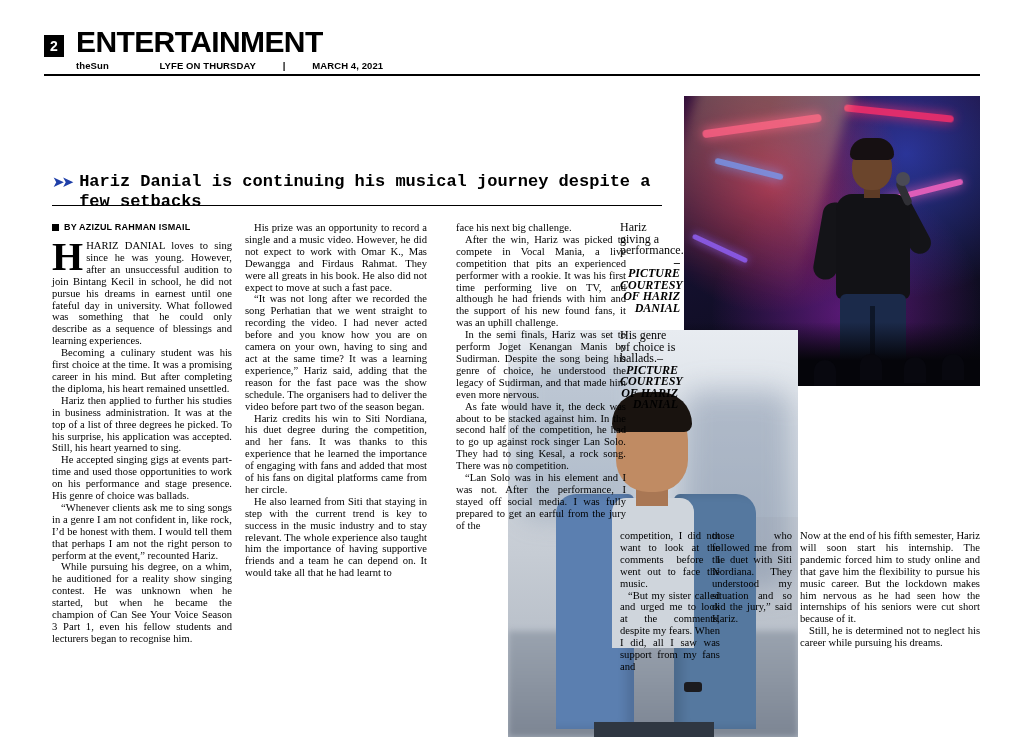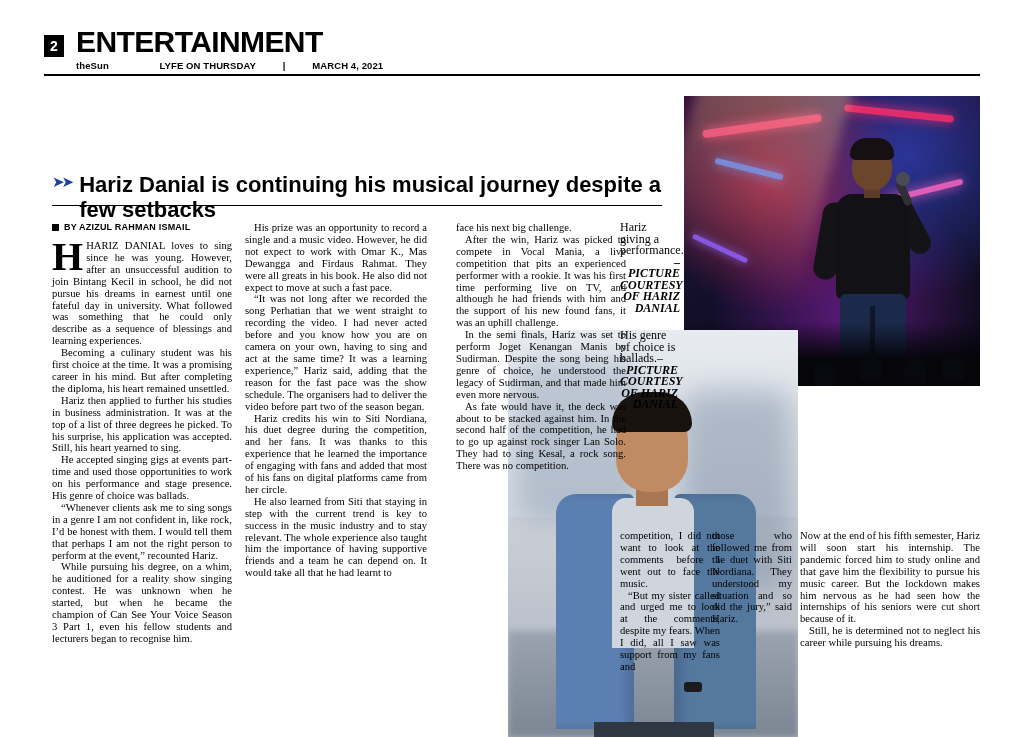--- a/index.html
+++ b/index.html
@@ -41,22 +41,22 @@
     font-family:"Liberation Sans", sans-serif;
     font-weight:bold;font-style:italic;
     font-size:52px;letter-spacing:-1.6px;line-height:1.0;
   }
   .standfirst{
     position:absolute;left:52px;top:172px;width:610px;
     display:flex;align-items:flex-start;gap:8px;
   }
   .arrows{color:#1f3fa8;font-size:15px;line-height:1.1;letter-spacing:-3px;padding-top:2px;}
   .standfirst-text{
-    font-family:Liberation Sans, sans-serif;
-    font-size:22px;font-weight:600;line-height:1.15;
+    font-family:Liberation Mono, monospace;
+    font-size:17px;font-weight:600;line-height:1.15;
   }
   .sf-rule{position:absolute;left:52px;top:205px;width:610px;border-top:1px solid #000;}
 
   
   .byline{
     position:absolute;left:52px;top:222px;width:180px;
     font-family:"Liberation Sans", sans-serif;
     font-size:9px;font-weight:bold;letter-spacing:0.2px;
     display:flex;align-items:center;gap:5px;
   }
@@ -266,20 +266,21 @@
     <p>“It was not long after we recorded the song Perhatian that we went straight to recording the video. I had never acted before and you know how you are on camera on your own, having to sing and act at the same time? It was a learning experience,” Hariz said, adding that the reason for the fast pace was the show schedule. The organisers had to deliver the video before part two of the season began.</p>
     <p>Hariz credits his win to Siti Nordiana, his duet degree during the competition, and her fans. It was thanks to this experience that he learned the importance of engaging with fans and added that most of his fans on digital platforms came from her circle.</p>
     <p>He also learned from Siti that staying in step with the current trend is key to success in the music industry and to stay relevant. The whole experience also taught him the importance of having supportive friends and a team he can depend on. It would take all that he had learnt to</p>
   </div>
 
   <div class="col" id="col3">
     <p class="first">face his next big challenge.</p>
     <p>After the win, Hariz was picked to compete in Vocal Mania, a live competition that pits an experienced performer with a rookie. It was his first time performing live on TV, and although he had friends with him and the support of his new found fans, it was an uphill challenge.</p>
     <p>In the semi finals, Hariz was set to perform Joget Kenangan Manis by Sudirman. Despite the song being his genre of choice, he understood the legacy of Sudirman, and that made him even more nervous.</p>
     <p>As fate would have it, the deck was about to be stacked against him. In the second half of the competition, he had to go up against rock singer Lan Solo. They had to sing Kesal, a rock song. There was no competition.</p>
+    <p>“Lan Solo was in his element and I was not. After the performance, I stayed off social media. I was fully prepared to get an earful from the jury of the</p>
   </div>
 
   <div class="col col-narrow" id="col4">
     <p class="first">competition, I did not want to look at the comments before I went out to face the music.</p>
     <p>“But my sister called and urged me to look at the comments, despite my fears. When I did, all I saw was support from my fans and</p>
   </div>
 
   <div class="col col-narrow" id="col5">
     <p class="first">those who followed me from the duet with Siti Nordiana. They understood my situation and so did the jury,” said Hariz.</p>
   </div>

